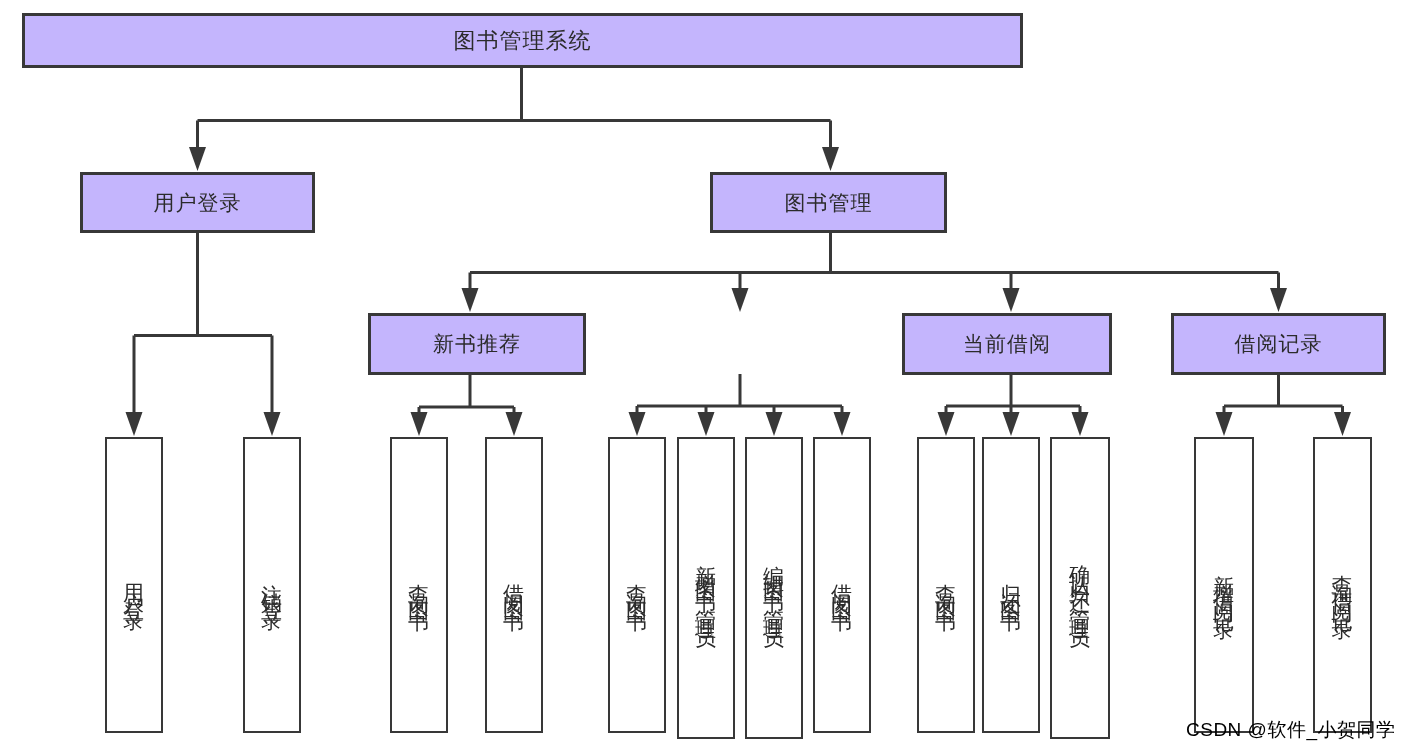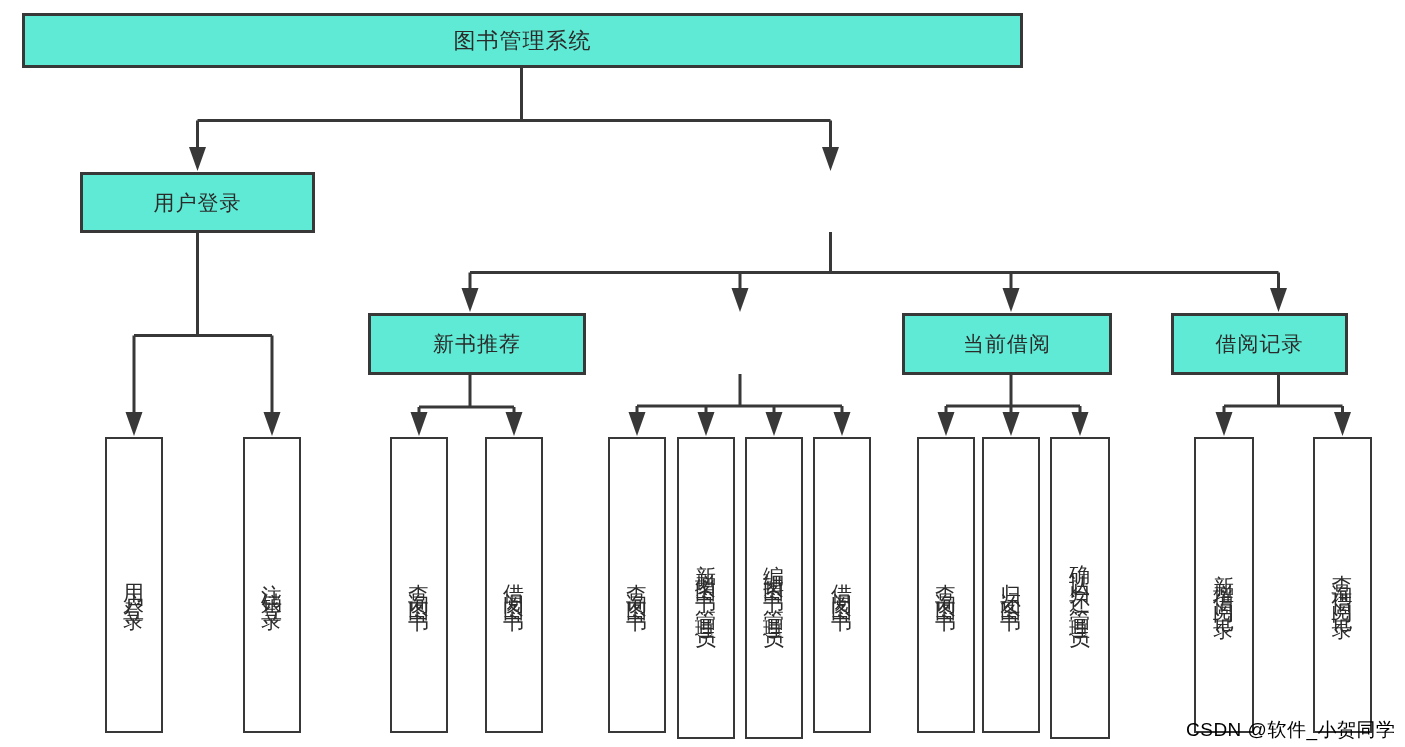--- a/index.html
+++ b/index.html
@@ -14,21 +14,21 @@
   }
   .wires {
     position: absolute;
     left: 0; top: 0;
     width: 1405px; height: 747px;
     pointer-events: none;
   }
   .hbox {
     position: absolute;
     box-sizing: border-box;
-    background: #5eead4;
+    background: #c4b5fd;
     border: 3px solid #383838;
     display: flex;
     align-items: center;
     justify-content: center;
     font-size: 21px;
     letter-spacing: 1px;
     color: #2b2b2b;
     z-index: 2;
   }
   .hbox.root { font-size: 22px; }
@@ -110,28 +110,31 @@
     </g>
   </svg>
 
   <div class="hbox root" style="left:22px; top:13px; width:1001px; height:55px">
     <span>图书管理系统</span>
   </div>
 
   <div class="hbox" style="left:80px; top:172px; width:235px; height:61px">
     <span>用户登录</span>
   </div>
+  <div class="hbox" style="left:710px; top:172px; width:237px; height:61px">
+    <span>图书管理</span>
+  </div>
 
   <div class="hbox" style="left:368px; top:313px; width:218px; height:62px">
     <span>新书推荐</span>
   </div>
   <div class="hbox" style="left:902px; top:313px; width:210px; height:62px">
     <span>当前借阅</span>
   </div>
-  <div class="hbox" style="left:1171px; top:313px; width:177px; height:62px">
+  <div class="hbox" style="left:1171px; top:313px; width:215px; height:62px">
     <span>借阅记录</span>
   </div>
 
   <div class="vbox" style="left:105px; width:58px">
     <span class="vtext">用户登录</span>
   </div>
   <div class="vbox" style="left:243px; width:58px">
     <span class="vtext">注销登录</span>
   </div>
 

